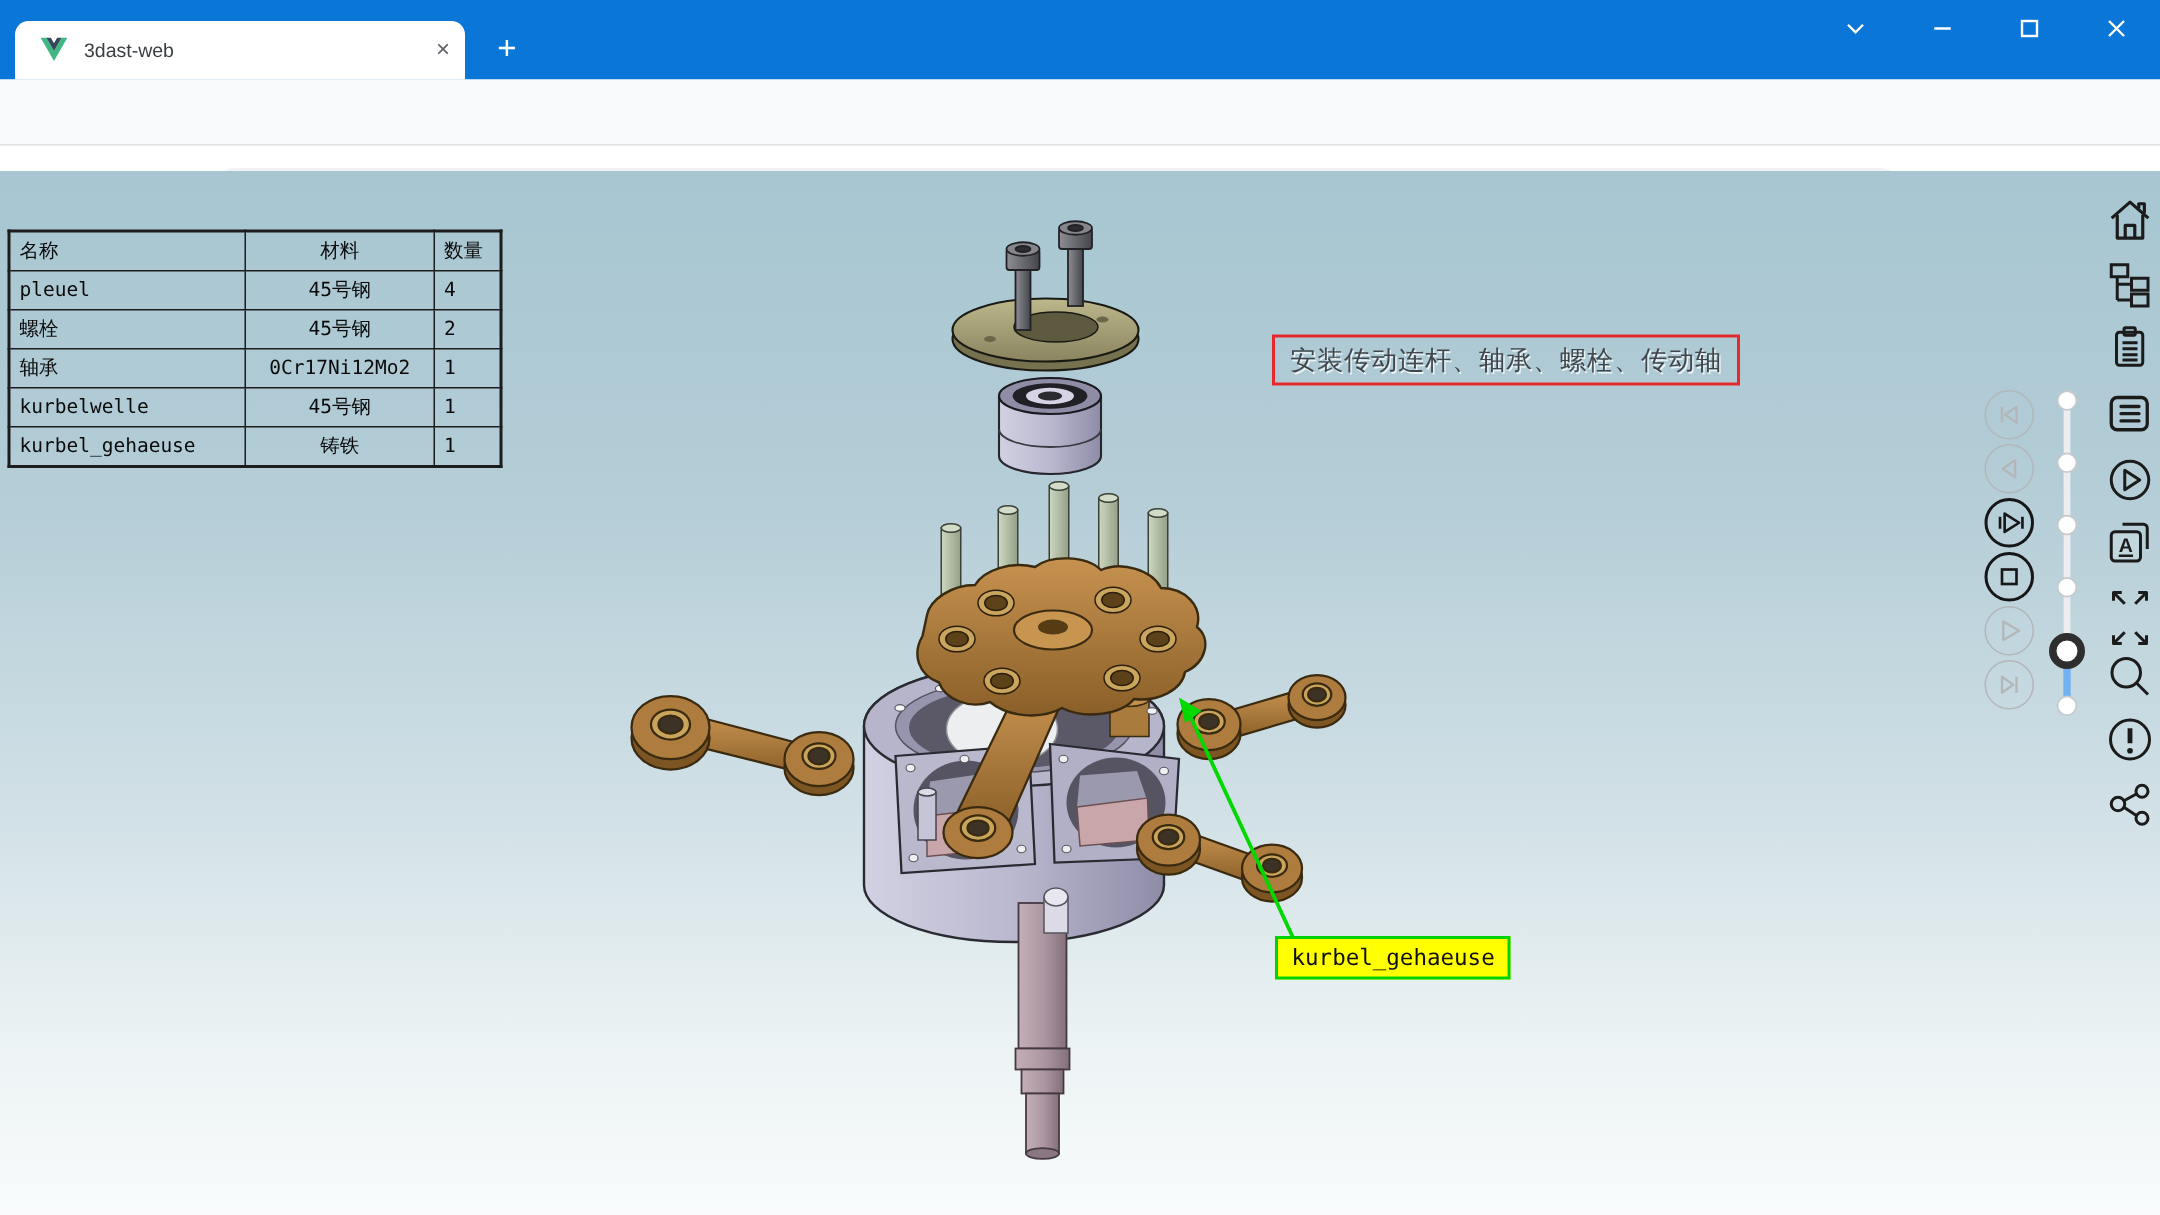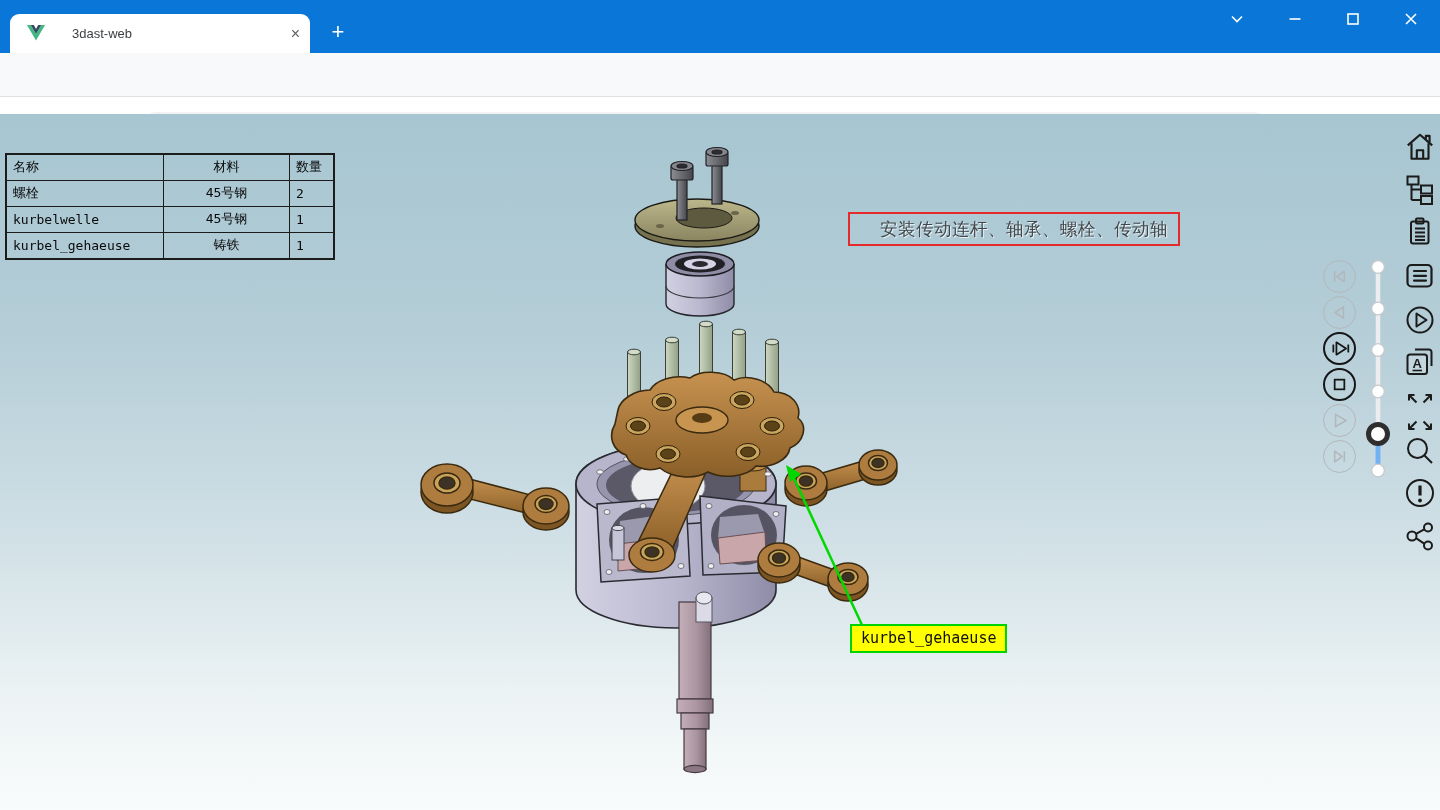--- a/index.html
+++ b/index.html
@@ -1,21 +1,21 @@
 <!DOCTYPE html>
 <html><head>
 <meta charset="utf-8">
 <style>
   html,body{margin:0;padding:0;width:1440px;height:810px;overflow:hidden;
     font-family:"Liberation Sans",sans-serif;-webkit-font-smoothing:antialiased;}
   .abs{position:absolute;}
   
   #titlebar{top:0;left:0;width:1440px;height:53px;background:#0a76d8;}
   #tab{left:10px;top:14px;width:300px;height:39px;background:#ffffff;border-radius:9px 9px 0 0;
-    display:flex;align-items:center;padding:0 10px 0 17px;box-sizing:border-box;gap:16px;}
+    display:flex;align-items:center;padding:0 10px 0 17px;box-sizing:border-box;}
   #tab-title{font-size:13px;color:#3c4043;margin-left:11px;flex:1;white-space:nowrap;overflow:hidden;}
   #tab-close{color:#5f6368;font-size:16px;line-height:16px;cursor:default;}
   #newtab{left:324px;top:19px;width:28px;height:28px;color:#fff;font-size:22px;font-weight:300;
     text-align:center;line-height:26px;}
   #wincontrols{right:0;top:0;height:38px;display:flex;}
   .winbtn{width:58px;height:38px;display:flex;align-items:center;justify-content:center;color:#fff;}
   #toolbar{top:53px;left:0;width:1440px;height:44px;background:#f8f9fa;border-bottom:1px solid #dfe1e5;box-sizing:border-box;}
   .navbtn{top:63px;width:24px;height:24px;display:flex;align-items:center;justify-content:center;}
   #omnibox{left:140px;top:59px;width:1130px;height:34px;background:#f0f2f3;border-radius:17px;
     display:flex;align-items:center;padding:0 14px;box-sizing:border-box;}
@@ -23,23 +23,23 @@
   .omni-sep{width:1px;height:18px;background:#c6c9cc;margin:0 12px 0 10px;}
   #url-text{font-size:15px;color:#1d1f23;letter-spacing:.1px;flex:1;white-space:nowrap;overflow:hidden;}
   #avatar{width:28px;height:28px;border-radius:50%;background:#e0e3e7;display:flex;align-items:center;justify-content:center;}
   
   #content{top:97px;left:0;width:1440px;height:713px;
     background:linear-gradient(#a7c6d1 0%,#b4cdd7 30%,#cfdfe5 58%,#ecf3f4 82%,#fbfdfd 100%);margin-top:17px;}
   #bom{left:5px;top:39px;border-collapse:collapse;font-family:"DejaVu Sans Mono",monospace;
     font-size:13px;color:#0a0a0a;border:2px solid #1c1c1c;}
   #bom td{border:1px solid #1c1c1c;padding:3px 6px 4px 6px;height:18px;box-sizing:content-box;white-space:nowrap;}
   #bom td.c1{width:144px;} #bom td.c2{width:113px;text-align:center;} #bom td.c3{width:31px;}
-  #annotation{left:848px;top:98px;width:308px;height:30px;border:2px solid #e62a2c;
+  #annotation{left:848px;top:109px;width:308px;height:30px;border:2px solid #e62a2c;
     display:flex;align-items:center;justify-content:center;font-size:17.5px;color:#41474c;
-    letter-spacing:.5px;text-shadow:1px 1px 0 rgba(240,246,248,.9);white-space:nowrap;padding-left:20px;}
+    letter-spacing:.5px;text-shadow:1px 1px 0 rgba(240,246,248,.9);white-space:nowrap;}
   #part-label{left:850px;top:510px;background:#ffff00;border:2px solid #00d400;
     font-family:"DejaVu Sans Mono",monospace;font-size:15px;color:#101010;
     padding:3px 9px 4px 9px;white-space:nowrap;}
   
   #playback{left:1323px;top:146px;display:flex;flex-direction:column;gap:3px;}
   .pbtn{width:33px;height:33px;border-radius:50%;box-sizing:border-box;display:flex;
     align-items:center;justify-content:center;background:transparent;}
   .pbtn.off{border:1.6px solid #b3b7ba;color:#b3b7ba;}
   .pbtn.on{border:2.6px solid #161616;color:#161616;}
   
@@ -350,23 +350,33 @@
   </svg>
 
   <table id="bom" class="abs">
     <tbody>
       <tr>
         <td class="c1">名称</td>
         <td class="c2">材料</td>
         <td class="c3">数量</td>
       </tr>
       <tr>
+          <td class="c1">pleuel</td>
+          <td class="c2">45号钢</td>
+          <td class="c3">4</td>
+        </tr>
+      <tr>
           <td class="c1">螺栓</td>
           <td class="c2">45号钢</td>
           <td class="c3">2</td>
+        </tr>
+      <tr>
+          <td class="c1">轴承</td>
+          <td class="c2">0Cr17Ni12Mo2</td>
+          <td class="c3">1</td>
         </tr>
       <tr>
           <td class="c1">kurbelwelle</td>
           <td class="c2">45号钢</td>
           <td class="c3">1</td>
         </tr>
       <tr>
           <td class="c1">kurbel_gehaeuse</td>
           <td class="c2">铸铁</td>
           <td class="c3">1</td>

